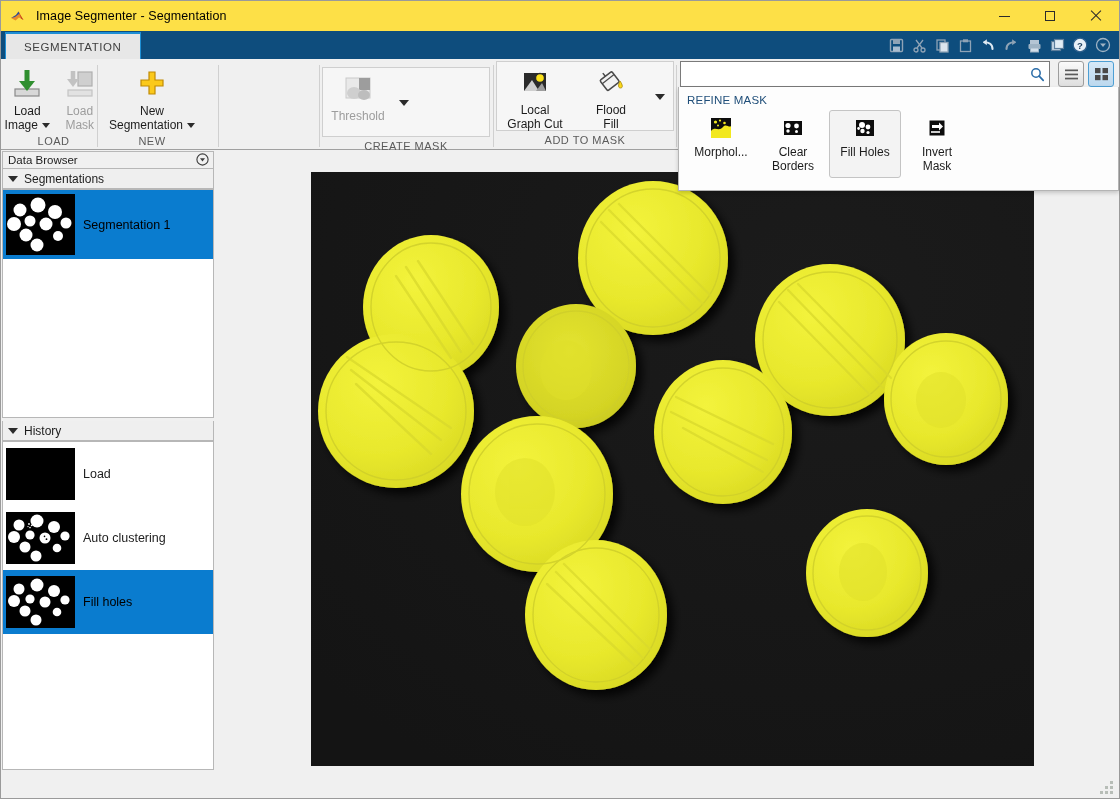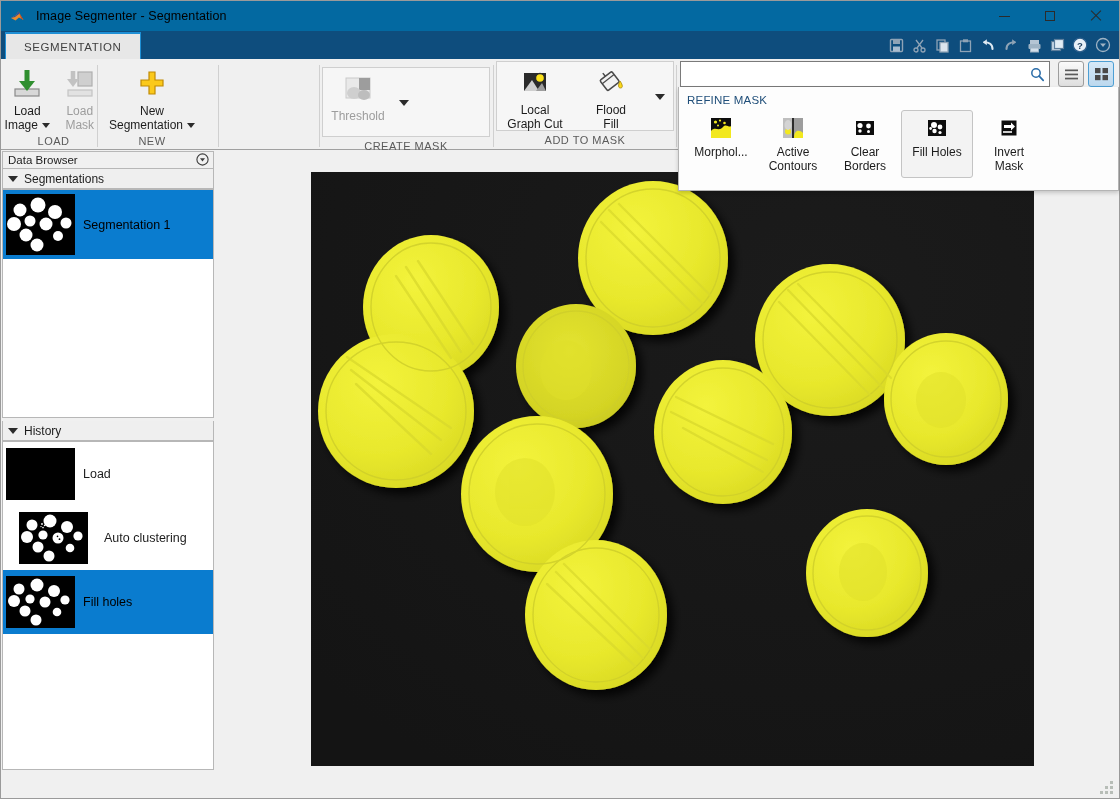--- a/index.html
+++ b/index.html
@@ -13,21 +13,21 @@
   #app {
     position: relative;
     width: 1120px; height: 799px;
     background: #f0f0f0;
     border: 1px solid #9a9a9a;
   }
 
   
   .titlebar {
     position: absolute; left: 0; top: 0; width: 1118px; height: 30px;
-    background: #0369a1;
+    background: #fde047;
     display: flex; align-items: center;
   }
   .title-icon {
     width: 18px; height: 18px; margin-left: 9px; margin-right: 8px;
     position: relative; flex: none;
   }
   .title-text {
     font-size: 12.5px; color: #000; letter-spacing: .1px;
   }
   .winbtns { margin-left: auto; display: flex; height: 30px; }
@@ -492,34 +492,20 @@
             <path d="M1 14 C5 9 9 15 13 10 C16 6 19 11 21 9 L21 21 L1 21 Z" fill="#f2e81e"></path>
             <circle cx="5.5" cy="5" r="1.6" fill="#f2e81e"></circle>
             <circle cx="10" cy="3.6" r="1.1" fill="#f2e81e"></circle>
             <circle cx="14.5" cy="6" r="1.3" fill="#f2e81e"></circle>
             <circle cx="8" cy="8.5" r="1" fill="#f2e81e"></circle>
           </svg>
         </div>
         <span>Morphol...</span>
       </div>
 
-      <div class="gitem">
-        <div class="gic">
-          <svg width="22" height="22" viewBox="0 0 22 22">
-            <rect x="1" y="1" width="20" height="20" fill="#2b2b2b"></rect>
-            <rect x="1" y="1" width="9" height="20" fill="#bfbfbf"></rect>
-            <rect x="12" y="1" width="9" height="20" fill="#9d9d9d"></rect>
-            <ellipse cx="6" cy="14.5" rx="3" ry="3" fill="#f2e81e"></ellipse>
-            <path d="M12 21 C12 13 17 12 21 16 L21 21 Z" fill="#f2e81e"></path>
-            <ellipse cx="6" cy="8" rx="3.5" ry="5" fill="#d4d4d4"></ellipse>
-          </svg>
-        </div>
-        <span>Active</span>
-        <span>Contours</span>
-      </div>
 
       <div class="gitem">
         <div class="gic">
           <svg width="22" height="22" viewBox="0 0 22 22">
             <rect x="2" y="4" width="18" height="14" fill="#0d0d0d"></rect>
             <circle cx="6" cy="8.5" r="2.6" fill="#ffffff"></circle>
             <circle cx="6" cy="14" r="1.7" fill="#ffffff"></circle>
             <circle cx="14.5" cy="9" r="2.4" fill="#ffffff"></circle>
             <circle cx="14.5" cy="14.5" r="1.5" fill="#ffffff"></circle>
             <path d="M10.6 4 L10.6 18" stroke="#0d0d0d" stroke-width="1.4"></path>
@@ -597,21 +583,21 @@
 
     <div class="sect-header" style="margin-top:3px;">
       <i class="tri"></i>
       <span>History</span>
     </div>
     <div class="listbox" style="height:329px;">
       <div class="listrow histrow" style="padding:6px 0 6px 3px;">
         <div class="thumb"></div>
         <div class="rlabel">Load</div>
       </div>
-      <div class="listrow histrow" style="padding:6px 0 6px 16px;gap:8px;">
+      <div class="listrow histrow" style="padding:6px 0 6px 3px;">
         <div class="thumb">
           <svg width="69" height="52" viewBox="0 0 69 52">
             <rect width="69" height="52" fill="#000"></rect>
             <circle cx="13" cy="13" r="5.5" fill="#fff"></circle>
             <circle cx="31" cy="9" r="6.5" fill="#fff"></circle>
             <circle cx="48" cy="15" r="6" fill="#fff"></circle>
             <circle cx="8" cy="25" r="6" fill="#fff"></circle>
             <circle cx="24" cy="23" r="4.6" fill="#fff"></circle>
             <circle cx="59" cy="24" r="4.6" fill="#fff"></circle>
             <circle cx="39" cy="26" r="5.5" fill="#fff"></circle>

